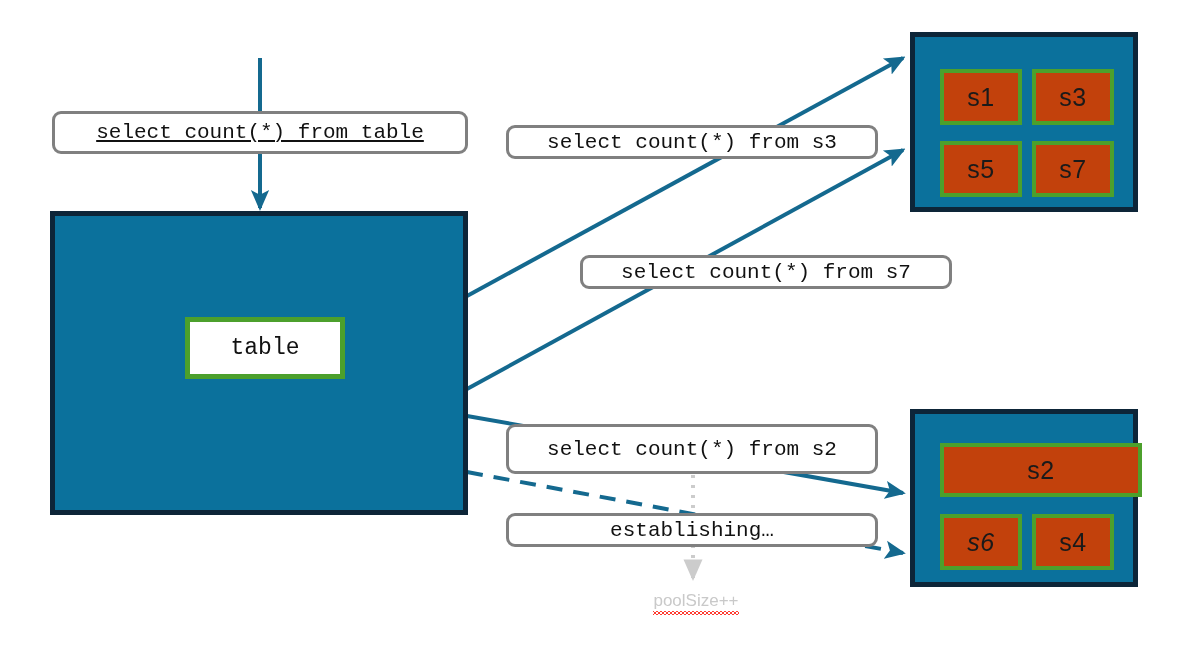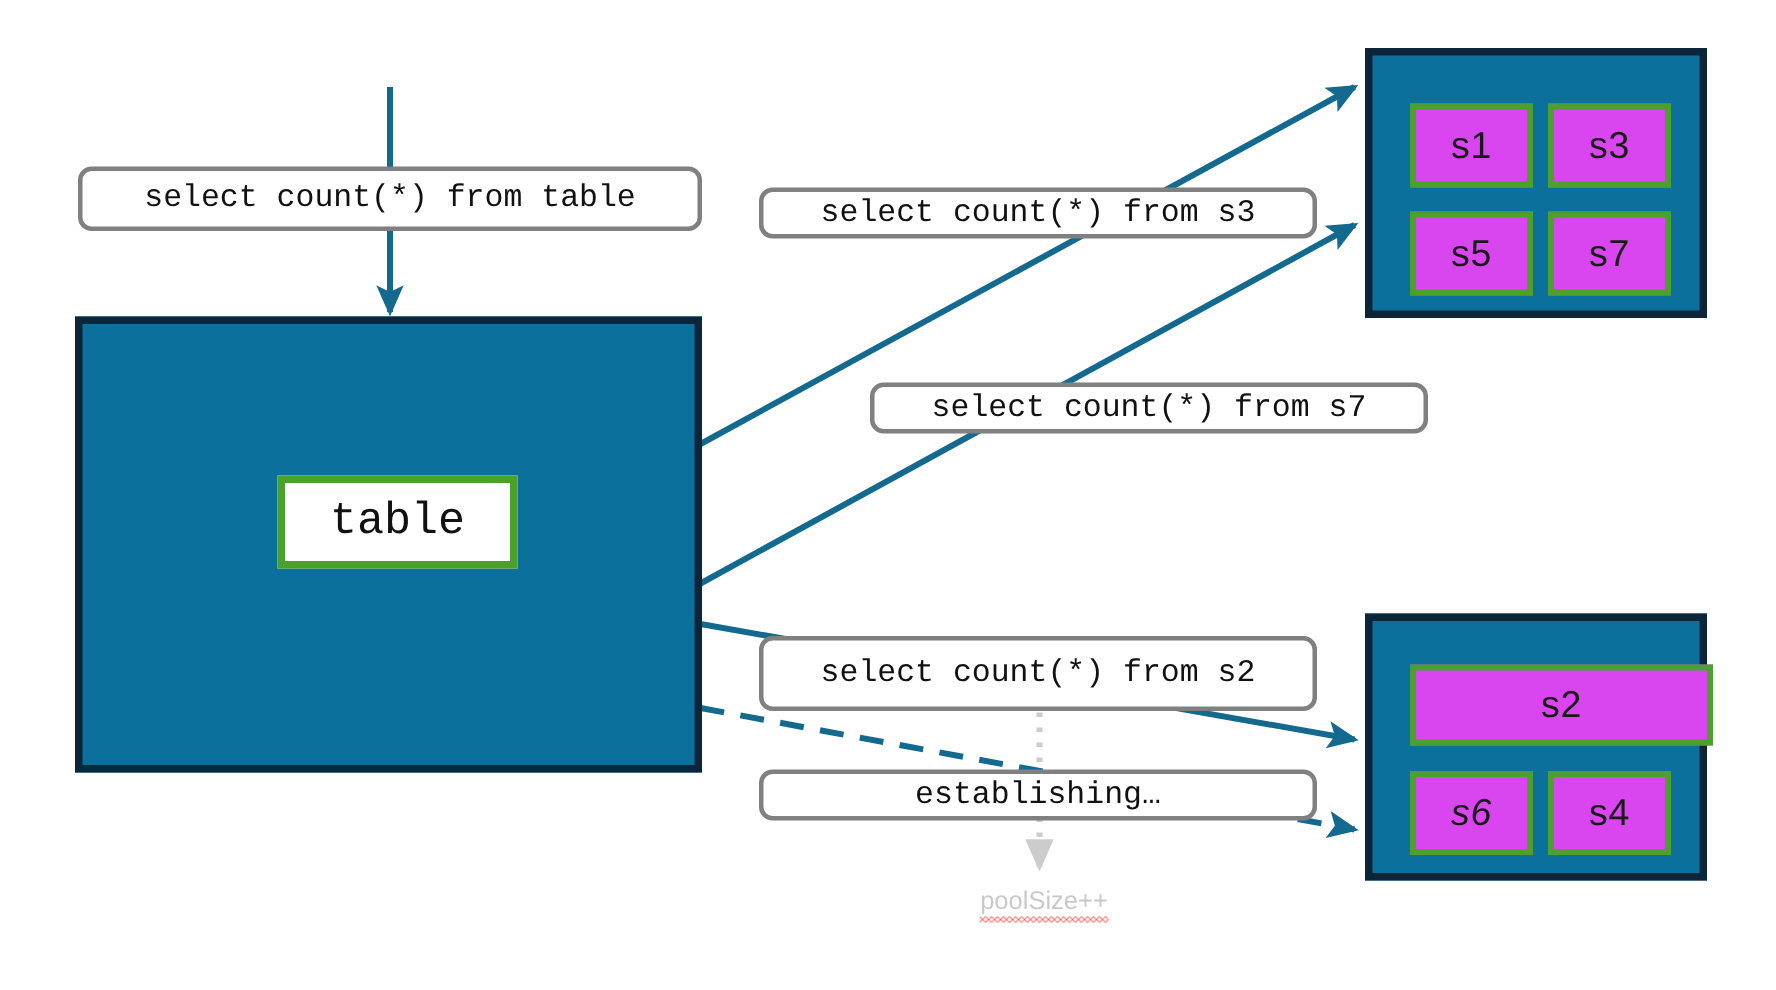--- a/index.html
+++ b/index.html
@@ -27,21 +27,21 @@
   }
   
   .pool {
     position: absolute;
     background: #0b719c;
     border: 5px solid #0d2538;
     box-sizing: border-box;
   }
   .cell {
     position: absolute;
-    background: #d946ef;
+    background: #c2410c;
     border: 4px solid #4ca02c;
     box-sizing: border-box;
     display: flex;
     align-items: center;
     justify-content: center;
     color: #1a1a1a;
     font-family: "Liberation Sans", sans-serif;
     font-size: 25px;
     letter-spacing: 0.5px;
   }
@@ -62,21 +62,21 @@
     top: 101px;
     width: 160px;
     height: 62px;
     background: #ffffff;
     border: 5px solid #4ca02c;
     box-sizing: border-box;
     display: flex;
     align-items: center;
     justify-content: center;
     font-family: "Liberation Mono", monospace;
-    font-size: 30px;
+    font-size: 23px;
     color: #111111;
   }
   
   .bubble {
     position: absolute;
     background: #ffffff;
     border: 3px solid #808080;
     border-radius: 9px;
     box-sizing: border-box;
     display: flex;
@@ -141,21 +141,21 @@
 
     <line x1="467" y1="389" x2="903" y2="150" stroke="#14698f" stroke-width="4" marker-end="url(#arrow-teal)"></line>
 
     <line x1="467" y1="416" x2="903" y2="493" stroke="#14698f" stroke-width="4" marker-end="url(#arrow-teal)"></line>
 
     <line x1="467" y1="472" x2="903" y2="553" stroke="#14698f" stroke-width="4" stroke-dasharray="16 11" marker-end="url(#arrow-teal)"></line>
 
     <line x1="693" y1="455" x2="693" y2="578" stroke="#cccccc" stroke-width="4" stroke-dasharray="3 7" stroke-linecap="butt" marker-end="url(#arrow-gray)"></line>
   </svg>
 
-  <div class="bubble" id="bubble-entry" style="left:52px; top:111px; width:416px; height:43px;">select count(*) from table</div>
+  <div class="bubble" id="bubble-entry" style="left:52px; top:111px; width:416px; height:43px;text-decoration:underline;">select count(*) from table</div>
 
   <div id="table-box">
     <div id="table-cell">table</div>
   </div>
 
 
   <div class="bubble" style="left:506px; top:125px; width:372px; height:34px;">select count(*) from s3</div>
 
   <div class="bubble" style="left:580px; top:255px; width:372px; height:34px;">select count(*) from s7</div>
 

